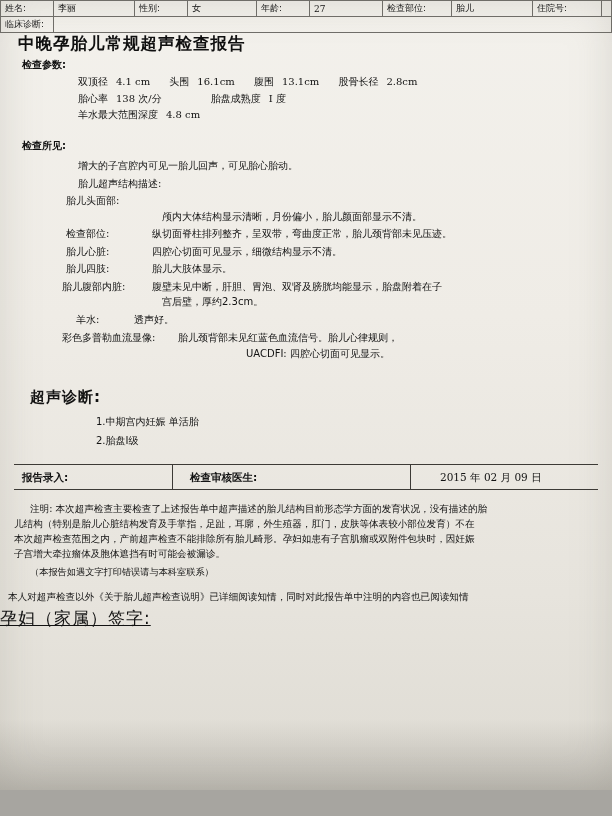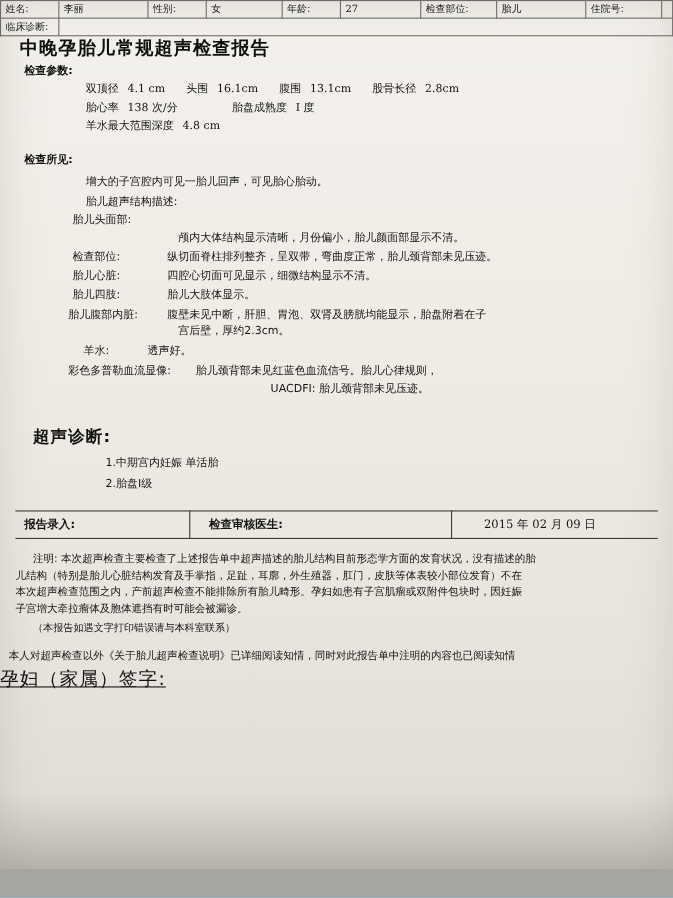--- a/index.html
+++ b/index.html
@@ -245,21 +245,21 @@
         <div class="hang">
           <div class="k" style="margin-left:76px">羊水:</div>
           <div class="v" style="margin-left:-28px">透声好。</div>
         </div>
         <div class="hang" style="margin-top:4px;">
           <div class="k" style="width:116px;flex:0 0 116px;margin-left:62px">彩色多普勒血流显像:</div>
           <div class="v">胎儿颈背部未见红蓝色血流信号。胎儿心律规则，</div>
         </div>
         <div class="hang" style="margin-top:1px;">
           <div class="k" style="width:116px;flex:0 0 116px;margin-left:62px"></div>
-          <div class="v" style="margin-left:68px">UACDFI: 胎儿颈背部未见压迹。</div>
+          <div class="v" style="margin-left:68px">UACDFI: 四腔心切面可见显示。</div>
         </div>
       </div>
 
       <div class="diag-title">超声诊断:</div>
       <div class="diag-item">1.中期宫内妊娠     单活胎</div>
       <div class="diag-item" style="margin-top:4px;">2.胎盘Ⅰ级</div>
 
       <div class="sig-row">
         <div class="hr top"></div>
         <div class="hr bot"></div>

